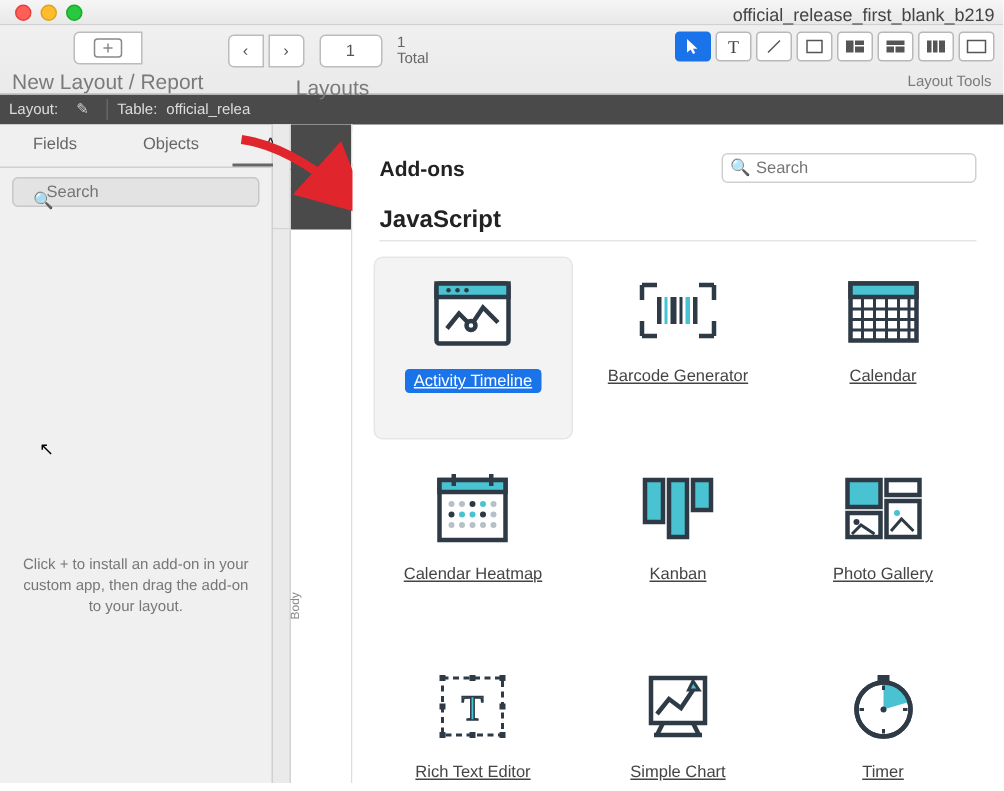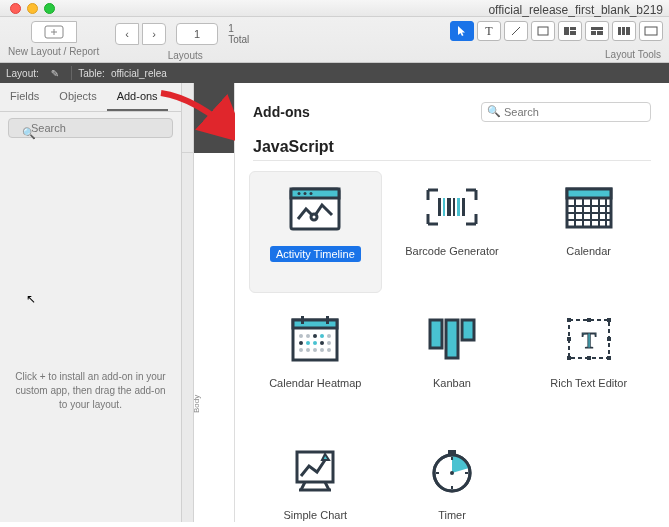--- a/index.html
+++ b/index.html
@@ -36,21 +36,21 @@
     border-bottom:1px solid #c8c8c8;
     display:flex;
     align-items:stretch;
     position:relative;
   }
   .tool-group { display:flex; flex-direction:column; align-items:center; justify-content:flex-start; padding:4px 8px 0 8px; }
   .tool-group .ctrl { display:flex; align-items:center; gap:4px; }
   .seg-btn { height:22px; min-width:24px; background:#fff; border:1px solid #bcbcbc; border-radius:4px; display:flex; align-items:center; justify-content:center; font-size:11px; color:#555;}
   .seg-btn + .seg-btn { margin-left:-1px; border-top-left-radius:0; border-bottom-left-radius:0;}
   .seg-btn:first-child{ border-top-right-radius:0; border-bottom-right-radius:0;}
-  .group-label { font-size:10px; color:#7a7a7a; margin-top:3px; }
+  .group-label { font-size:14px; color:#7a7a7a; margin-top:3px; }
   .page-count { display:flex; flex-direction:column; justify-content:center; padding:2px 6px; color:#666; font-size:10px; }
 
   .toolbar-right { position:absolute; right:6px; top:4px; display:flex; gap:3px; }
   .sq { width:24px; height:20px; border:1px solid #b8b8b8; border-radius:3px; background:#fff; display:flex; align-items:center; justify-content:center; font-size:12px; color:#444;}
   .sq.active{ background:#1a73e8; color:#fff; border-color:#1a73e8;}
   .right-label { position:absolute; right:8px; bottom:2px; font-size:10px; color:#7a7a7a;}
 
   
   .layoutbar {
     height:20px;
@@ -71,21 +71,21 @@
     width:182px;
     height:439px;
     float:left;
     background:#f0f0f0;
     border-right:1px solid #d0d0d0;
     display:flex;
     flex-direction:column;
     position:relative;
   }
   .tabs { display:flex; border-bottom:1px solid #d0d0d0; }
-  .tab { flex:0 0 auto; padding:7px 10px; font-size:11px; color:#666; }
+  .tab { flex:0 0 auto; padding:7px 22px; font-size:11px; color:#666; }
   .tab.active{ color:#222; border-bottom:2px solid #666; }
   .lp-search { margin:6px 8px; }
   .lp-search input {
     width:100%; height:20px; border:1px solid #c8c8c8; border-radius:4px;
     background:#e3e3e3; padding-left:22px; font-size:11px; color:#888;
   }
   .lp-search { position:relative;}
   .lp-search .icon { position:absolute; left:14px; top:9px; color:#999; font-size:11px;}
   .lp-hint { position:absolute; bottom:110px; left:10px; right:10px; text-align:center; color:#777; font-size:10px; line-height:1.4;}
 
@@ -126,21 +126,21 @@
     grid-template-columns: repeat(3, 1fr);
     gap:10px 4px;
     padding:10px 14px 0 14px;
   }
   .card {
     display:flex; flex-direction:column; align-items:center; justify-content:flex-start;
     padding:10px 4px; border-radius:6px; min-height:122px;
   }
   .card.selected { background:#f3f3f3; border:1px solid #e6e6e6;}
   .card .icon-box { width:56px; height:52px; display:flex; align-items:center; justify-content:center; margin-bottom:12px;}
-  .card .label { font-size:11px; color:#444; text-align:center; }
+  .card .label { font-size:11px; color:#444; text-align:center;text-decoration:underline; }
   .card.selected .label { background:#1a73e8; color:#fff; padding:2px 6px; border-radius:3px;}
 
   .cursor { position:absolute; left:26px; top:292px; font-size:12px; color:#000; pointer-events:none;}
 
   
   .arrow-annot { position:absolute; left:156px; top:88px; pointer-events:none; }
 
   svg { display:block; }
 </style>
 </head>
@@ -369,20 +369,35 @@
       <div class="icon-box">
         <svg width="52" height="46" viewBox="0 0 52 46">
           <rect x="4" y="4" width="12" height="28" fill="#49c2d1" stroke="#2e3a46" stroke-width="3"></rect>
           <rect x="20" y="4" width="12" height="38" fill="#49c2d1" stroke="#2e3a46" stroke-width="3"></rect>
           <rect x="36" y="4" width="12" height="20" fill="#49c2d1" stroke="#2e3a46" stroke-width="3"></rect>
         </svg>
       </div>
       <div class="label">Kanban</div>
     </div>
 
+    <div class="card">
+      <div class="icon-box">
+        <svg width="56" height="46" viewBox="0 0 56 46">
+          <rect x="4" y="4" width="22" height="18" fill="#49c2d1" stroke="#2e3a46" stroke-width="3"></rect>
+          <rect x="30" y="4" width="22" height="10" fill="#fff" stroke="#2e3a46" stroke-width="3"></rect>
+          <rect x="30" y="18" width="22" height="24" fill="#fff" stroke="#2e3a46" stroke-width="3"></rect>
+          <rect x="4" y="26" width="22" height="16" fill="#fff" stroke="#2e3a46" stroke-width="3"></rect>
+          <circle cx="37" cy="26" r="2" fill="#49c2d1"></circle>
+            <path d="M33 38 L40 30 L48 38" fill="none" stroke="#2e3a46" stroke-width="2"></path>
+          <circle cx="10" cy="32" r="2" fill="#2e3a46"></circle>
+            <path d="M7 40 L13 34 L22 40" fill="none" stroke="#2e3a46" stroke-width="2"></path>
+        </svg>
+      </div>
+      <div class="label">Photo Gallery</div>
+    </div>
 
     <div class="card">
       <div class="icon-box">
         <svg width="52" height="50" viewBox="0 0 52 50">
           <rect x="6" y="6" width="40" height="38" fill="none" stroke="#2e3a46" stroke-width="2" stroke-dasharray="4 3"></rect>
           <rect x="4" y="4" width="4" height="4" fill="#2e3a46"></rect>
             <rect x="44" y="4" width="4" height="4" fill="#2e3a46"></rect>
           <rect x="4" y="42" width="4" height="4" fill="#2e3a46"></rect>
             <rect x="44" y="42" width="4" height="4" fill="#2e3a46"></rect>
           <rect x="24" y="4" width="4" height="4" fill="#2e3a46"></rect>

